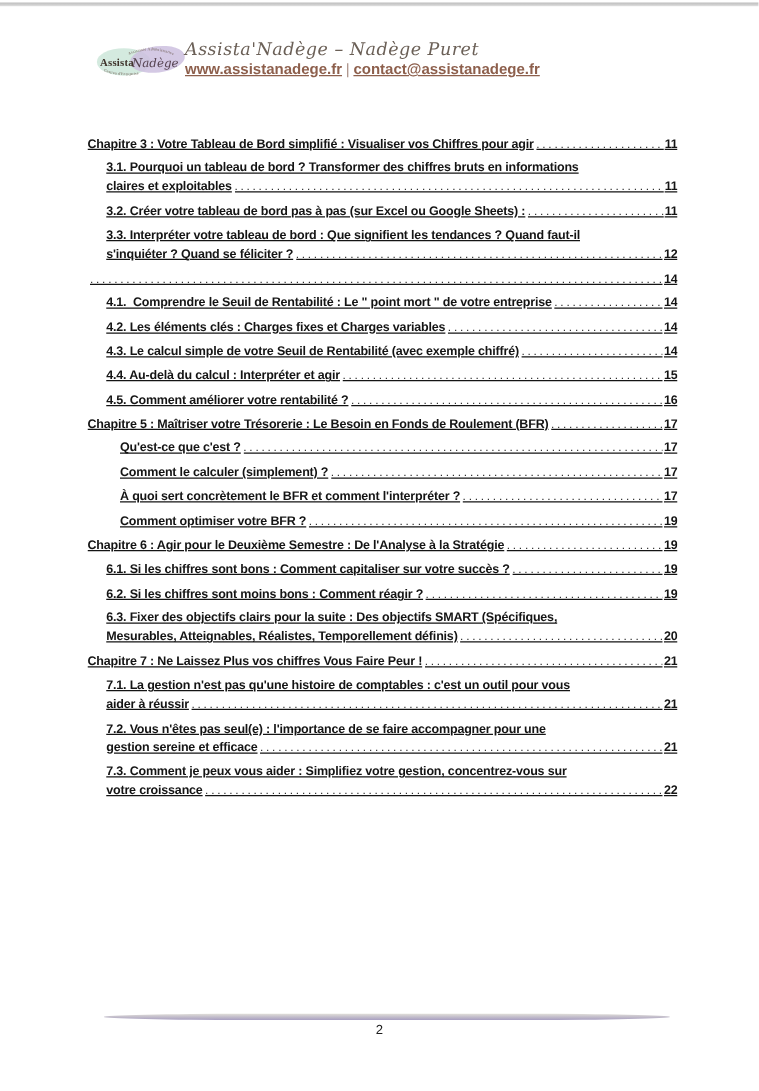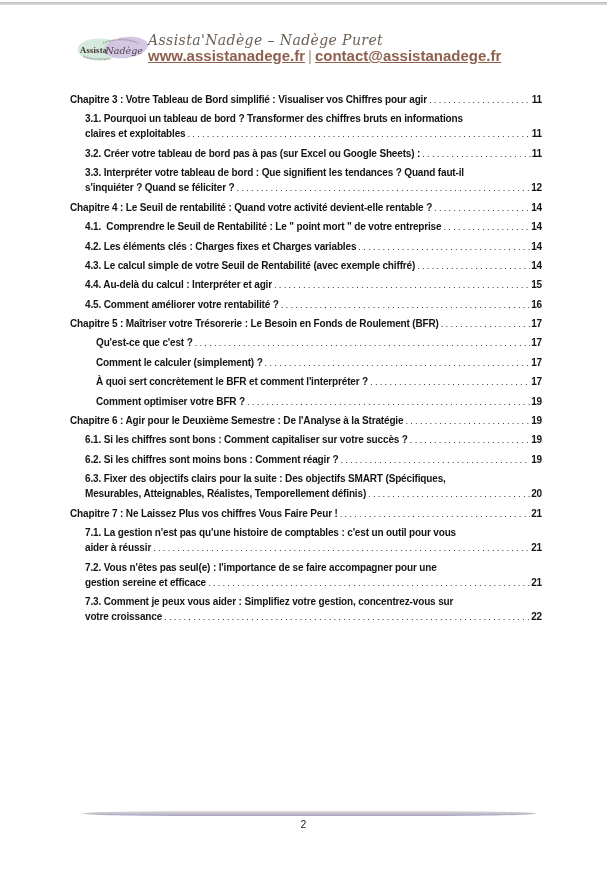--- a/index.html
+++ b/index.html
@@ -12,25 +12,25 @@
     background:linear-gradient(180deg,#bdbdbd 0%,#d0d0d0 60%,#e2e2e2 100%);}
   
   .header{position:absolute;top:33px;left:77px;display:flex;align-items:flex-start;}
   .logo{width:72px;height:30px;flex:none;margin-top:1px;}
   .header-text{margin-left:-1px;}
   .brand-title{
     font-family:"DejaVu Serif",serif;font-style:italic;font-size:14px;line-height:15px;
     color:#6b6057;letter-spacing:.4px;white-space:pre;
   }
   .brand-subtitle{font-size:9.5px;line-height:11px;color:#3b3b3b;margin-top:3px;white-space:pre;}
-  .brand-links{font-size:15px;line-height:11px;font-weight:700;margin-top:2px;white-space:pre;}
+  .brand-links{font-size:12px;line-height:11px;font-weight:700;margin-top:2px;white-space:pre;}
   .brand-links a{color:#8d5f4c;text-decoration:underline;}
   .link-sep{color:#a98f85;font-weight:400;padding:0 3px;text-decoration:none;}
   
-  .toc{position:absolute;top:92px;left:70px;width:472px;color:#141414;}
+  .toc{position:absolute;top:108px;left:70px;width:472px;color:#141414;text-decoration:underline;}
   .toc-entry{font-weight:700;font-size:10px;letter-spacing:-0.15px;line-height:15.1px;margin-bottom:4.3px;overflow:hidden;}
   .lvl-chapter{padding-left:0;}
   .lvl-sub{padding-left:15px;}
   .lvl-sub2{padding-left:26px;}
   .toc-line{white-space:pre;}
   .toc-lastline{display:flex;align-items:baseline;}
   .toc-text{white-space:pre;flex:0 0 auto;}
   .leader{
     flex:1 1 auto;min-width:0;overflow:hidden;white-space:nowrap;
     font-weight:400;font-size:9.5px;color:#2b2b2b;letter-spacing:2.2px;margin:0 1px 0 2px;
@@ -105,21 +105,20 @@
       <div class="toc-entry lvl-sub">
         <div class="toc-line">3.3. Interpréter votre tableau de bord : Que signifient les tendances ? Quand faut-il</div>
         <div class="toc-lastline">
           <span class="toc-text">s'inquiéter ? Quand se féliciter ?</span>
           <span class="leader">........................................................................................................................................................................................................</span>
           <span class="pg">12</span>
         </div>
       </div>
       <div class="toc-entry lvl-chapter">
         <div class="toc-lastline">
-          <span class="toc-text">Chapitre 4 : Le Seuil de rentabilité : Quand votre activité devient-elle rentable ?</span>
           <span class="leader">........................................................................................................................................................................................................</span>
           <span class="pg">14</span>
         </div>
       </div>
       <div class="toc-entry lvl-sub">
         <div class="toc-lastline">
           <span class="toc-text">4.1.  Comprendre le Seuil de Rentabilité : Le " point mort " de votre entreprise</span>
           <span class="leader">........................................................................................................................................................................................................</span>
           <span class="pg">14</span>
         </div>

